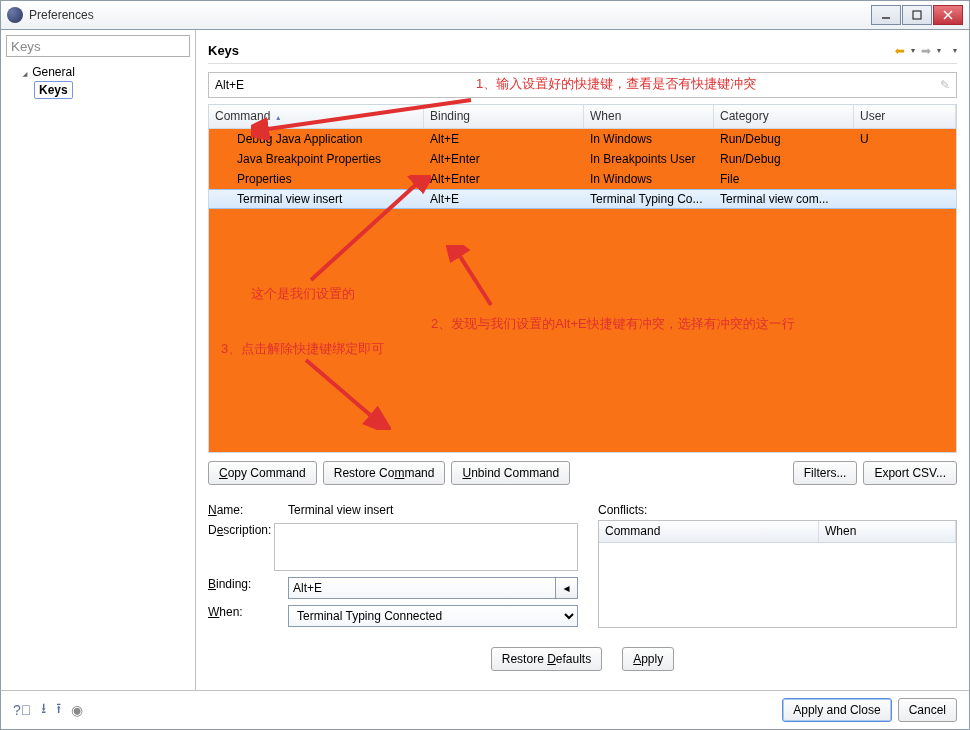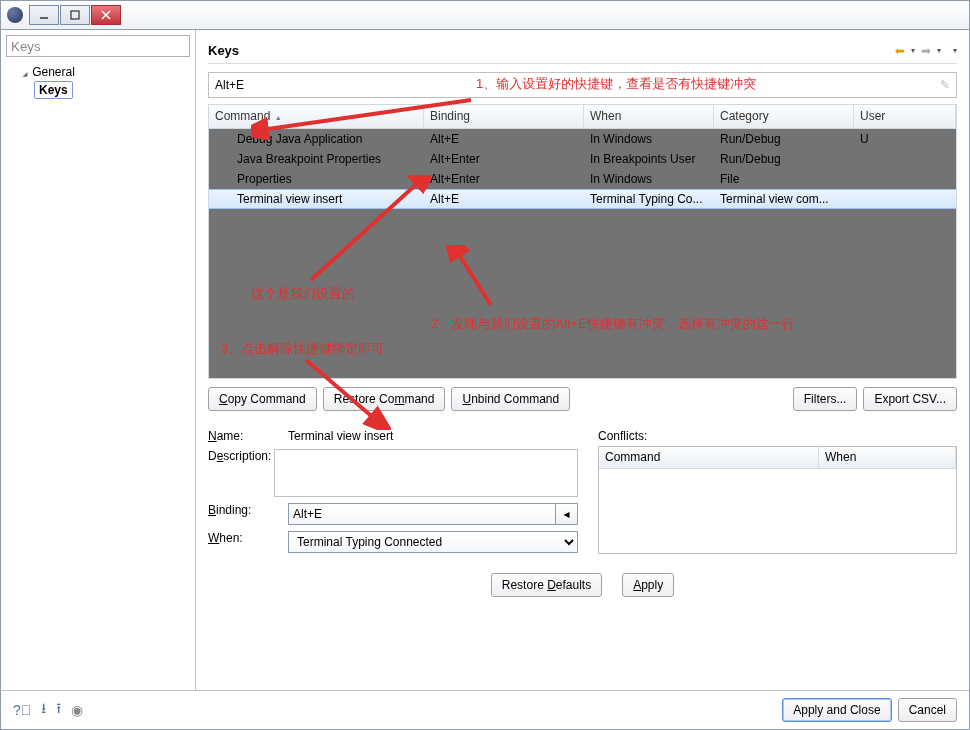--- a/index.html
+++ b/index.html
@@ -36,21 +36,21 @@
 .menu-caret { font-size: 8px; color: #555; }
 
 .row { display: flex; align-items: center; margin-bottom: 10px; }
 .row label { margin-right: 8px; }
 select, input[type=text] { border: 1px solid #8a9bb1; height: 22px; padding: 0 4px; background: linear-gradient(#fff, #f4f7fa); font-family: inherit; font-size: 12px; }
 .scheme-select { width: 175px; }
 
 .filter-input { width: 100%; height: 26px; border: 1px solid #c0c0c0; padding: 3px 6px; background: #fff; font-size: 12px; display: flex; align-items: center; justify-content: space-between; }
 
 
-.tablewrap { border: 1px solid #cfd8e0; height: 275px; background: #737373; margin-top: 6px; }
+.tablewrap { border: 1px solid #cfd8e0; height: 349px; background: #f97316; margin-top: 6px; }
 .table-head { display: flex; background: linear-gradient(#fdfefe, #eaeff5); border-bottom: 1px solid #cfd8e0; height: 24px; }
 .th { padding: 4px 6px; border-right: 1px solid #d8dee6; color: #333; }
 .col-cmd { width: 215px; }
 .col-bind { width: 160px; }
 .col-when { width: 130px; }
 .col-cat { width: 140px; }
 .col-user { flex: 1; }
 .sort-ind { font-size: 8px; color: #6a7aa8; margin-left: 6px; }
 .tbody { }
 .trow { display: flex; height: 20px; align-items: center; }
@@ -91,20 +91,21 @@
 
 .anno { position: absolute; color: #e03030; font-size: 13px; font-family: "Microsoft YaHei","SimSun",sans-serif; pointer-events: none; }
 .arrow-svg { position: absolute; pointer-events: none; }
 
 </style>
 </head>
 <body>
 
 <div class="titlebar">
   <div class="icon"></div>
+  <div class="title">Preferences</div>
   <div class="sysbtns">
     <div class="sysbtn">
         <svg viewBox="0 0 10 10">
           <line x1="1" y1="8" x2="9" y2="8" stroke="#333" stroke-width="1.5"></line>
         </svg>
       </div>
     <div class="sysbtn">
         <svg viewBox="0 0 10 10">
           <rect x="1" y="1" width="8" height="8" fill="none" stroke="#333" stroke-width="1.2"></rect>
         </svg>

